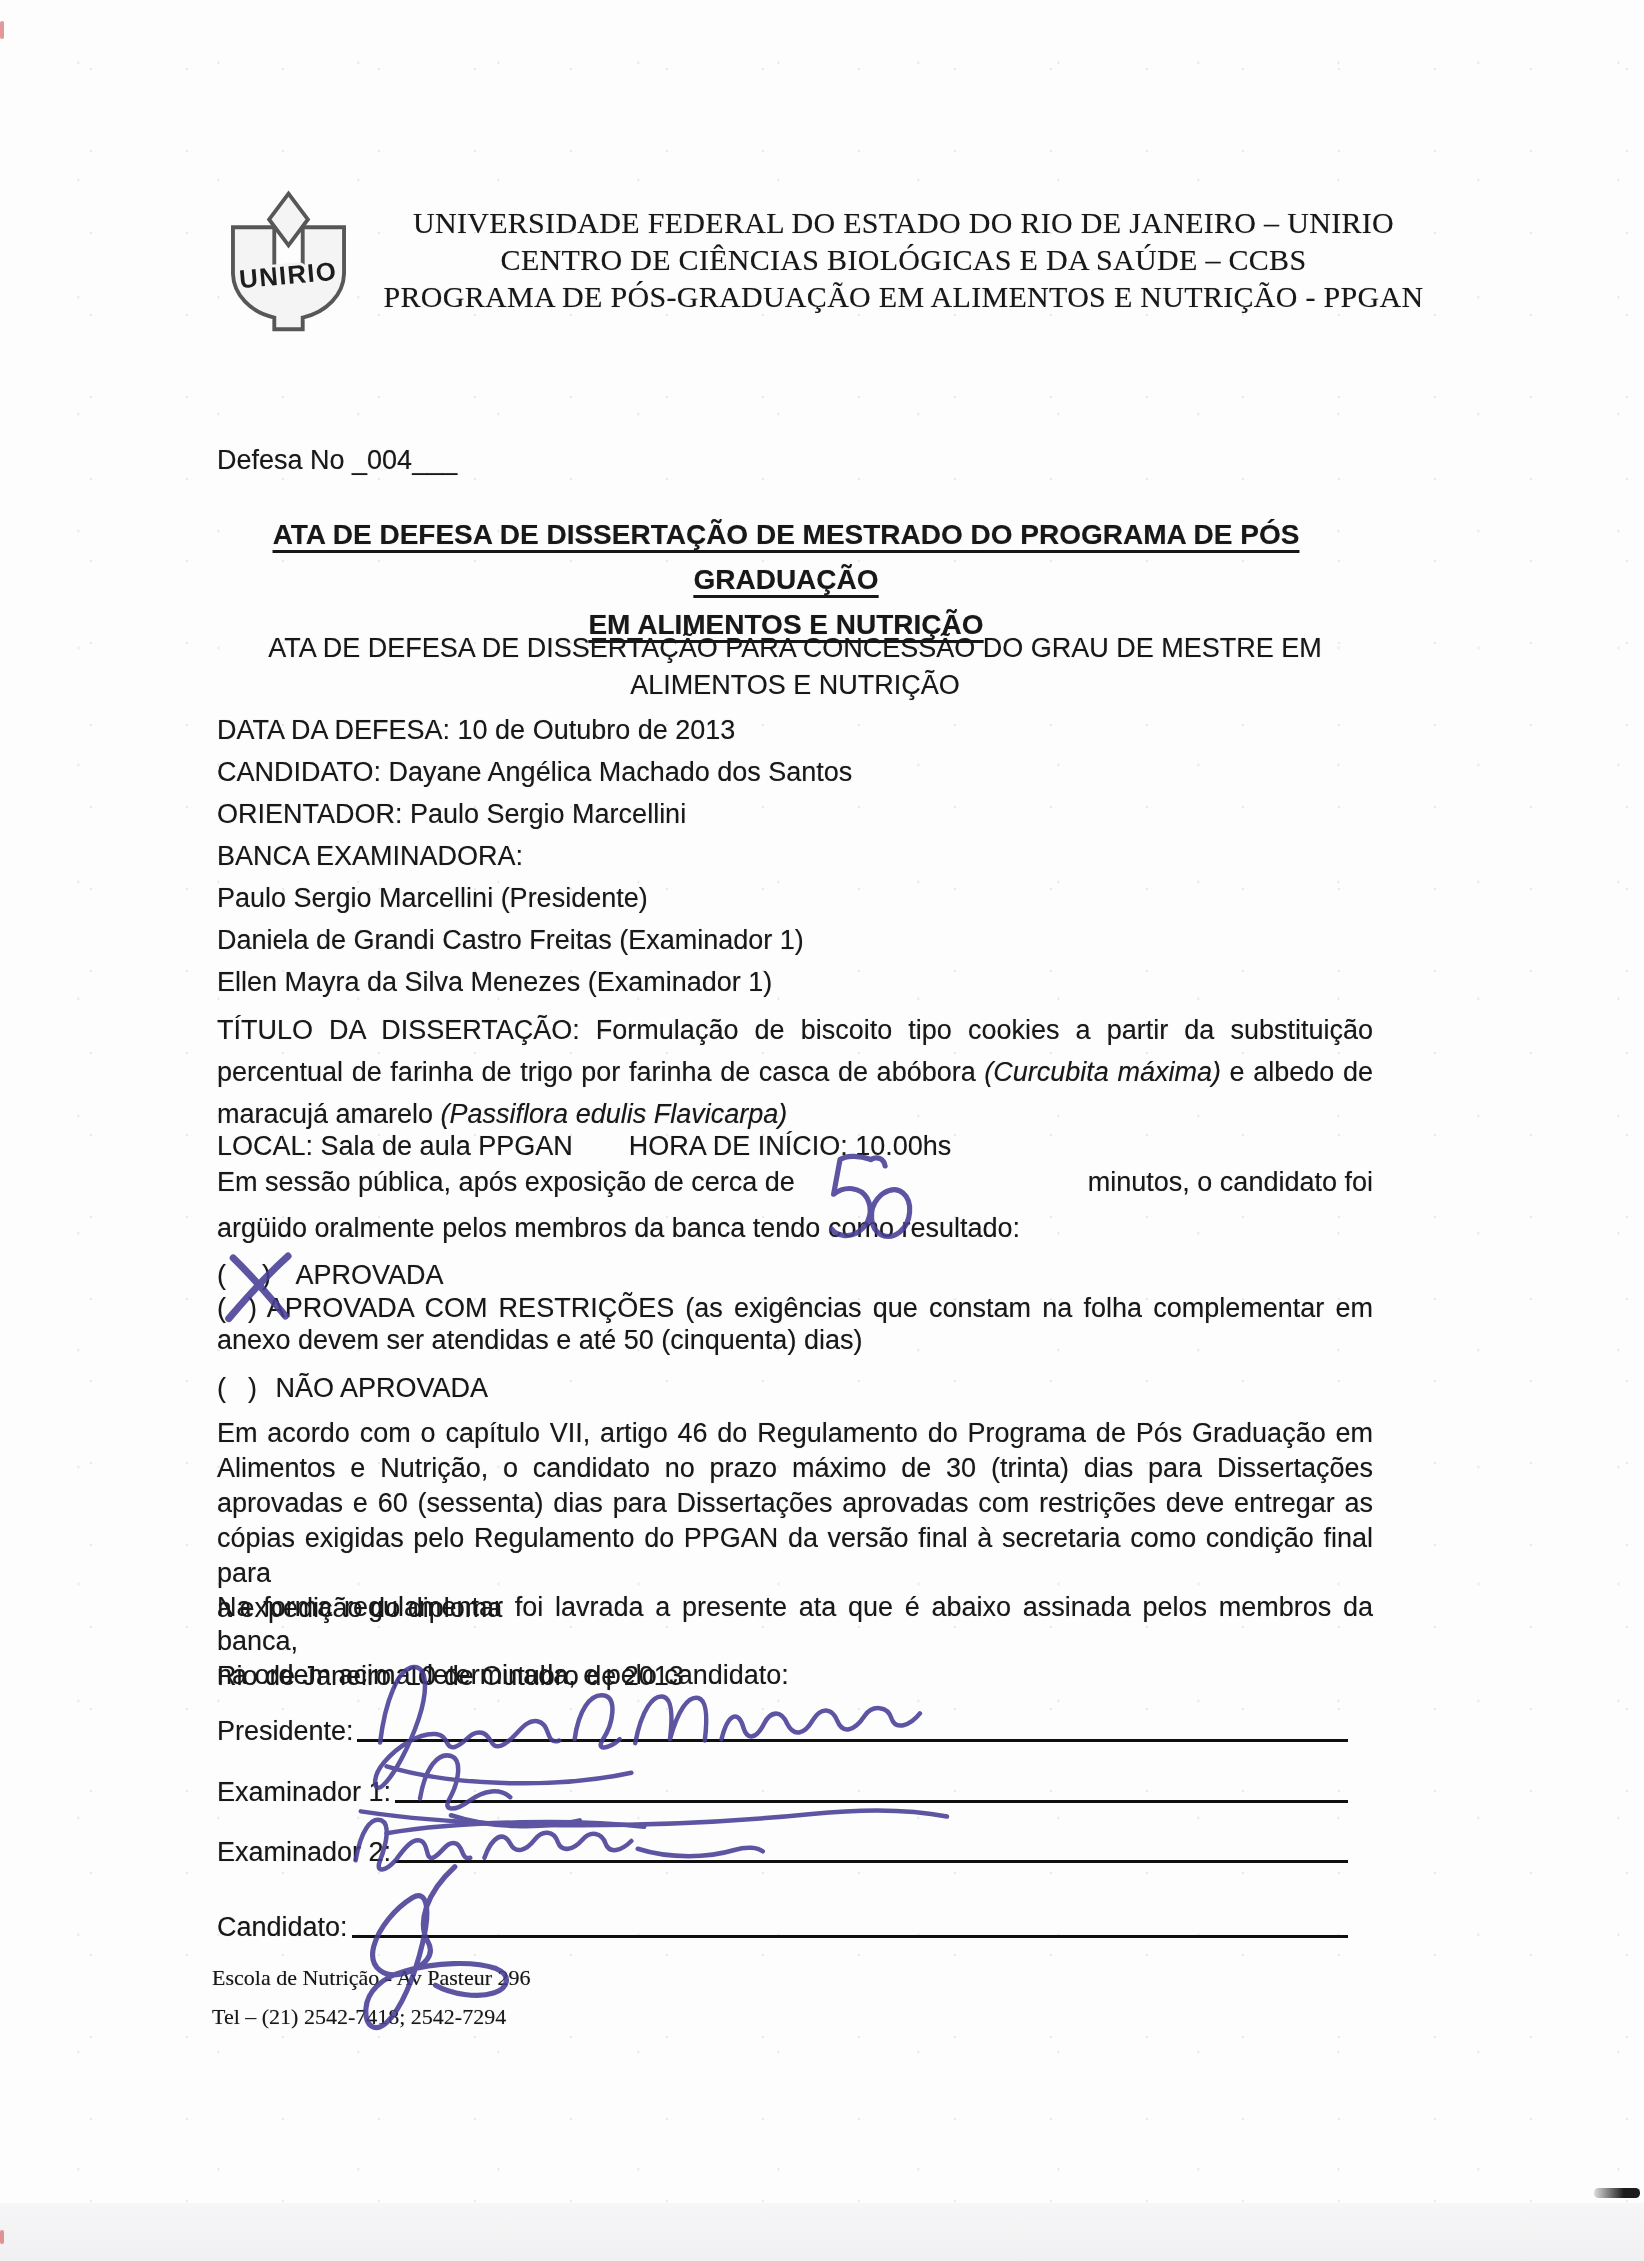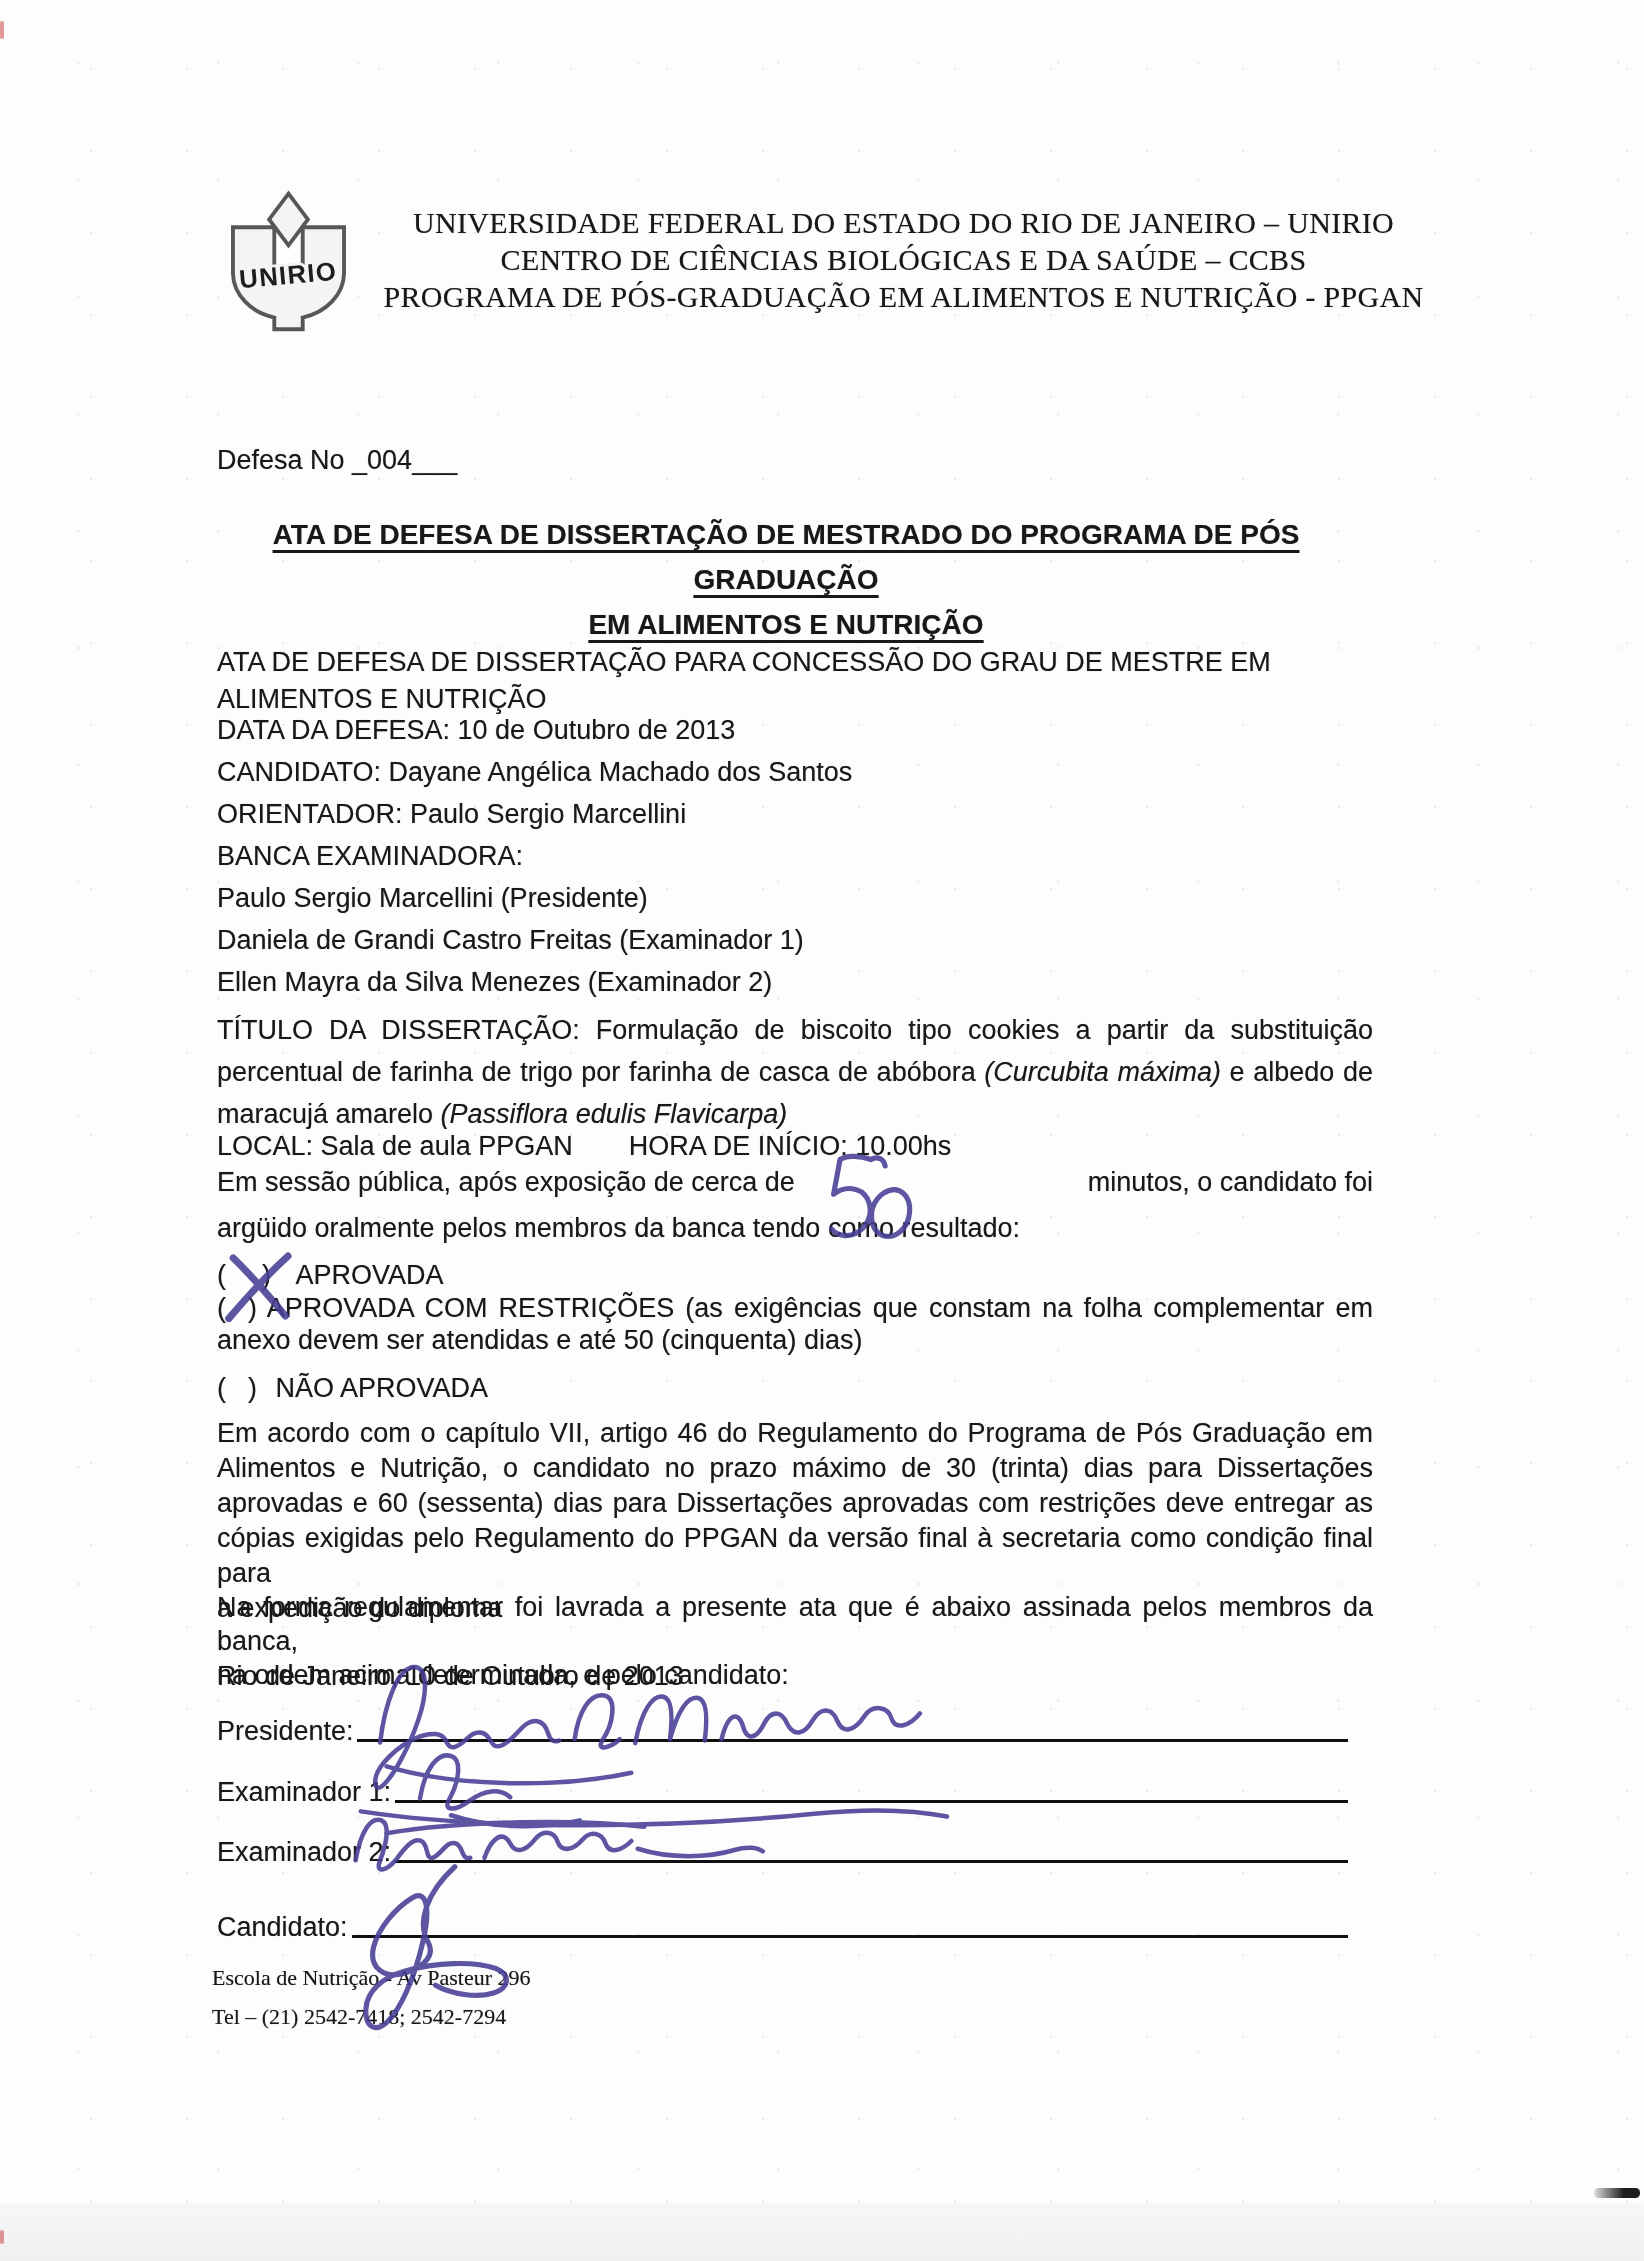--- a/index.html
+++ b/index.html
@@ -20,22 +20,22 @@
   .txt { text-shadow:0 0 0.8px rgba(25,25,25,.45); }
   .serif { font-family:"Liberation Serif", serif; }
 
   .header-org { left:356px; top:204px; width:1095px; text-align:center;
     font-size:30px; line-height:37px; letter-spacing:0.3px; }
   .defesa-no { left:217px; top:445px; width:1156px; text-align:left;
     font-size:27px; padding-right:2.6px; }
   .doc-title { left:208px; top:512px; width:1156px; text-align:center;
     font-size:28px; line-height:45px; font-weight:bold; }
   .doc-title .u { text-decoration:underline; text-decoration-thickness:2.6px; text-underline-offset:6.4px; }
-  .doc-subtitle { left:217px; top:630px; width:1156px; 
-    font-size:27px; line-height:37px;margin-top:14px; }
+  .doc-subtitle { left:217px; top:630px; width:1156px; text-align:center;
+    font-size:27px; line-height:37px; }
   .info-list { left:217px; top:709px; width:1156px; font-size:27px; line-height:42px; }
   .para { left:217px; width:1156px; font-size:27px; }
   .jline { text-align:justify; text-align-last:justify; }
   .ital { font-style:italic; }
   .local-row { top:1131px; display:flex; }
   .gap-local { display:inline-block; width:56px; }
   .session1 { top:1167px; display:flex; justify-content:space-between;text-align:center; }
   .session1 span { white-space:nowrap; }
   .opt-paren-gap-big { display:inline-block; width:36px; }
   .opt-paren-gap { display:inline-block; width:22px; }
@@ -81,21 +81,21 @@
     <div>ALIMENTOS E NUTRIÇÃO</div>
   </div>
 
   <div class="abs txt info-list">
     <div>DATA DA DEFESA:  10 de Outubro de 2013</div>
     <div>CANDIDATO:  Dayane Angélica Machado dos Santos</div>
     <div>ORIENTADOR: Paulo Sergio Marcellini</div>
     <div>BANCA EXAMINADORA:</div>
     <div>Paulo Sergio Marcellini (Presidente)</div>
     <div>Daniela de Grandi Castro Freitas (Examinador 1)</div>
-    <div>Ellen Mayra da Silva Menezes (Examinador 2)</div>
+    <div>Ellen Mayra da Silva Menezes (Examinador 1)</div>
   </div>
 
   <div class="abs txt para" style="top:1009px; line-height:42px;">
     <div class="jline">TÍTULO DA DISSERTAÇÃO: Formulação de biscoito tipo cookies a partir da substituição</div>
     <div class="jline">
       <span>percentual de farinha de trigo por farinha de casca de abóbora </span><span class="ital">(Curcubita máxima)</span><span> e albedo de</span>
     </div>
     <div>
       <span>maracujá amarelo </span><span class="ital">(Passiflora edulis Flavicarpa)</span>
     </div>

